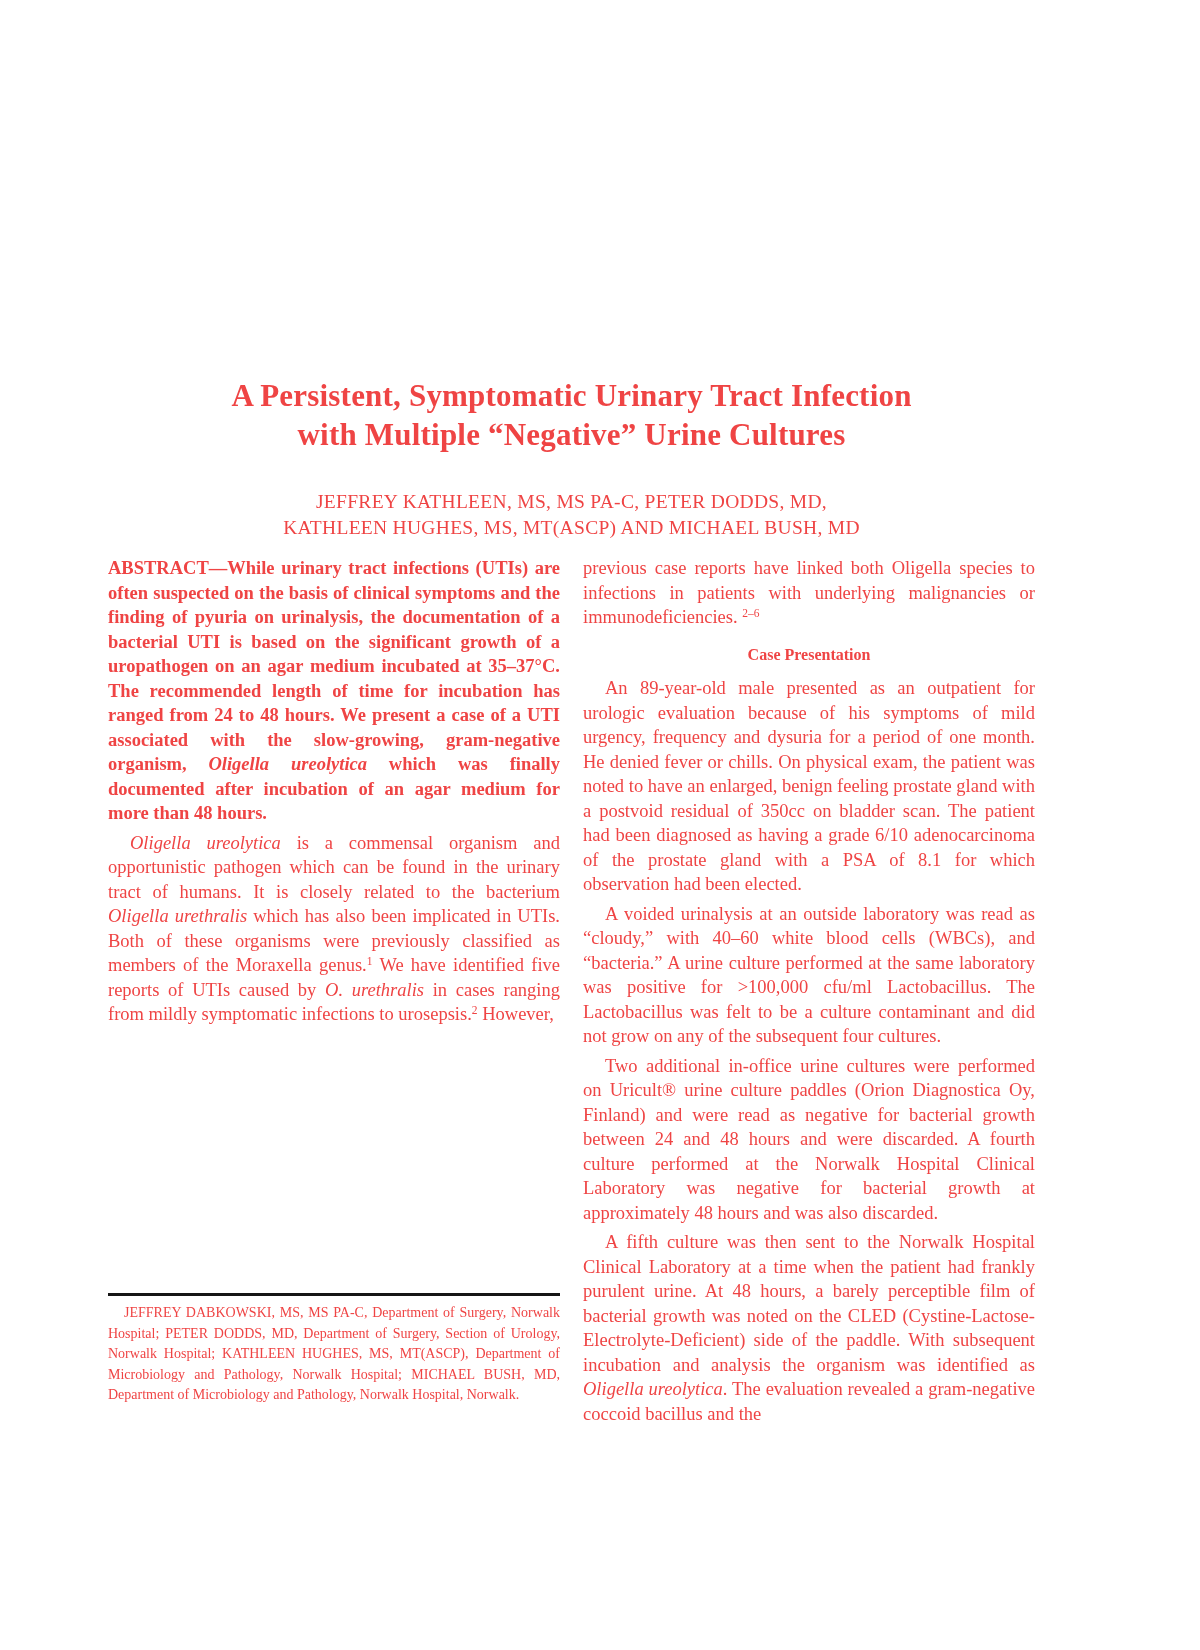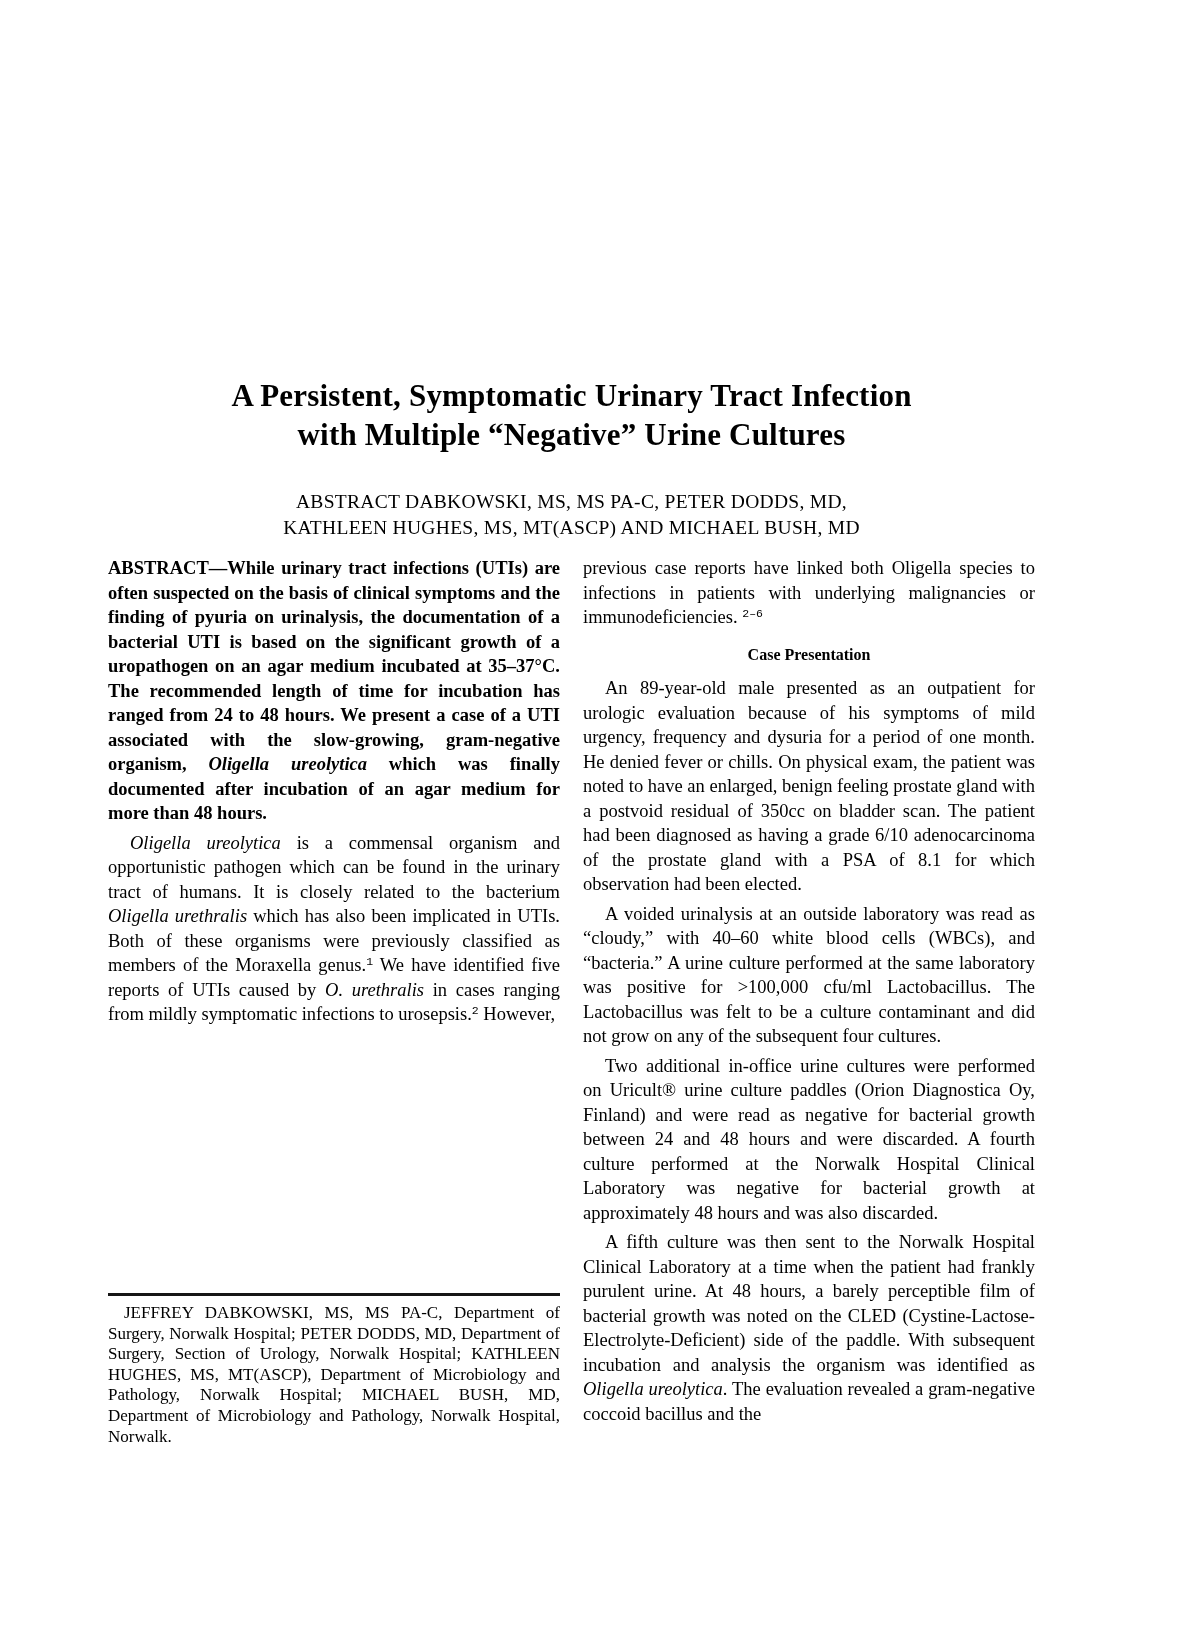--- a/index.html
+++ b/index.html
@@ -3,21 +3,21 @@
 <meta charset="utf-8">
 <style>
   * { margin: 0; padding: 0; box-sizing: border-box; }
   html, body { background: #ffffff; }
   .page {
     position: relative;
     width: 1200px;
     height: 1650px;
     margin: 0 auto;
     background: #ffffff;
-    color: #000000;
+    color: #ef4444;
     font-family: "Liberation Serif", serif;
     overflow: hidden;
   }
   .title {
     position: absolute;
     top: 376px; left: 108px; width: 927px;
     text-align: center;
     font-weight: bold;
     font-size: 31px;
     line-height: 39px;
@@ -53,28 +53,27 @@
     font-size: 16px;
     margin: 13px 0 9px 0;
   }
   .it { font-style: italic; }
   sup {
     font-size: 0.62em;
     vertical-align: baseline;
     position: relative;
     top: -0.55em;
     line-height: 0;
-    font-family: Liberation Mono, monospace;
   }
   .footnote {
     position: absolute;
     left: 108px; top: 1293px; width: 452px;
     border-top: 3px solid #161616;
     padding-top: 7px;
-    font-size: 17px;
+    font-size: 14px;
     line-height: 20.6px;
     text-align: justify;
     text-indent: 16px;
   }
   .footer {
     position: absolute;
     left: 108px; top: 1480px; width: 927px;
     display: flex;
     justify-content: space-between;
     align-items: baseline;
@@ -86,21 +85,21 @@
 <body>
 
 <div class="page">
 
   <h1 class="title">
     <span class="tline">A Persistent, Symptomatic Urinary Tract Infection</span>
     <span class="tline">with Multiple “Negative” Urine Cultures</span>
   </h1>
 
   <div class="authors">
-    <span class="aline">ABSTRACT DABKOWSKI,  MS, MS PA-C, PETER DODDS, MD,</span>
+    <span class="aline">JEFFREY KATHLEEN,  MS, MS PA-C, PETER DODDS, MD,</span>
     <span class="aline">KATHLEEN HUGHES, MS, MT(ASCP) AND MICHAEL BUSH, MD</span>
   </div>
 
   <section class="col col-left">
     <p class="para abstract"><span>ABSTRACT—While urinary tract infections (UTIs) are often suspected on the basis of clinical symptoms and the finding of pyuria on urinalysis, the documentation of a bacterial UTI is based on the significant growth of a uropathogen on an agar medium incubated at 35–37°C. The recommended length of time for incubation has ranged from 24 to 48 hours. We present a case of a UTI associated with the slow-growing, gram-negative organism, </span><span class="it">Oligella ureolytica</span><span> which was finally documented after incubation of an agar medium for more than 48 hours.</span></p>
     <p class="para indent"><span class="it">Oligella ureolytica</span><span> is a commensal organism and opportunistic pathogen which can be found in the urinary tract of humans. It is closely related to the bacterium </span><span class="it">Oligella urethralis</span><span> which has also been implicated in UTIs.  Both of these organisms were previously classified as members of the Moraxella genus.</span><sup>1</sup><span> We have identified five reports of UTIs caused by </span><span class="it">O. urethralis</span><span> in cases ranging from mildly symptomatic infections to urosepsis.</span><sup>2</sup><span> However,</span></p>
   </section>
 
   <section class="col col-right">
     <p class="para"><span>previous case reports have linked both Oligella species to infections in patients with underlying malignancies or immunodeficiencies. </span><sup>2–6</sup></p>

